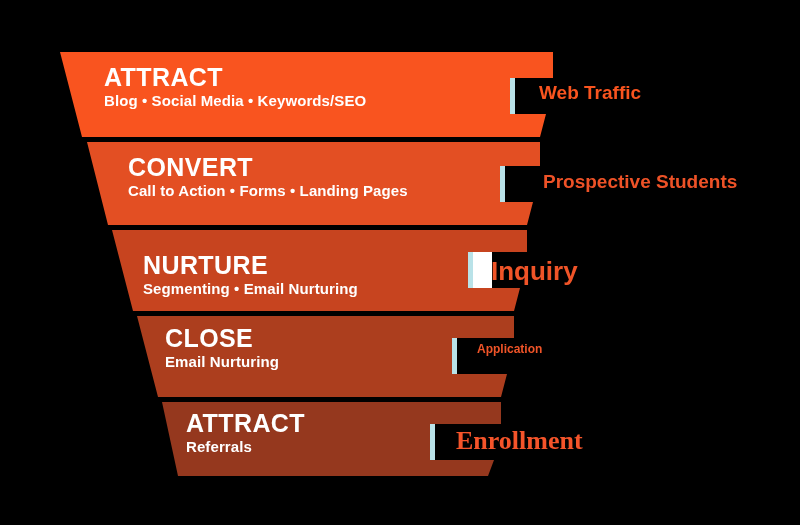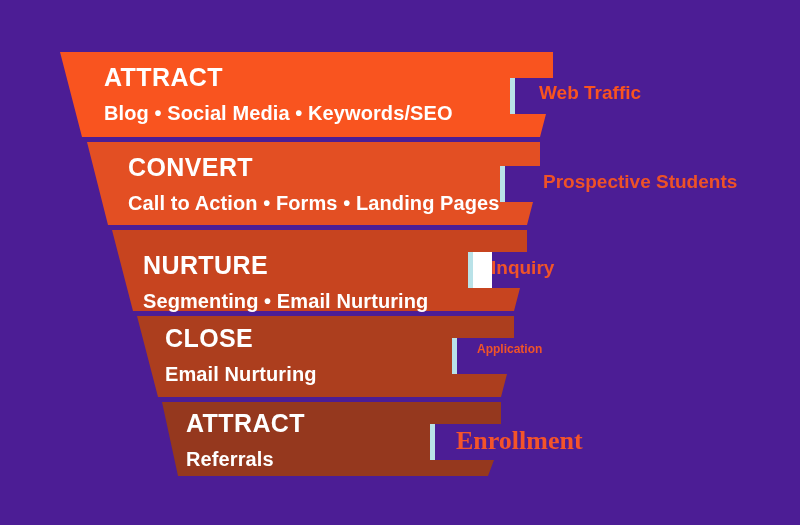--- a/index.html
+++ b/index.html
@@ -10,21 +10,21 @@
   body {
     width: 800px;
     height: 525px;
     font-family: "Liberation Sans", sans-serif;
     overflow: hidden;
   }
   #funnel-diagram {
     position: relative;
     width: 800px;
     height: 525px;
-    background: #4c1d95;
+    background: #000000;
   }
   #funnel-svg {
     position: absolute;
     top: 0;
     left: 0;
     width: 800px;
     height: 525px;
   }
   .tier-text {
     position: absolute;
@@ -32,26 +32,26 @@
   }
   .tier-title {
     font-size: 25px;
     font-weight: bold;
     color: #ffffff;
     letter-spacing: 0.4px;
     line-height: 1.05;
     white-space: nowrap;
   }
   .tier-subtitle {
-    font-size: 20px;
+    font-size: 15px;
     font-weight: bold;
     color: #ffffff;
     letter-spacing: 0.1px;
     line-height: 1.1;
-    margin-top: 12px;
+    margin-top: 3px;
     white-space: nowrap;
   }
   .callout-label {
     position: absolute;
     font-weight: bold;
     white-space: nowrap;
     line-height: 1;
   }
 </style>
 </head>
@@ -98,21 +98,21 @@
   <div class="tier-text" style="left:128px; top:154px;">
     <div class="tier-title">CONVERT</div>
     <div class="tier-subtitle">Call to Action • Forms • Landing Pages</div>
   </div>
   <div class="callout-label" style="left:543px; top:172px; font-size:19px; color:#ee5227;">Prospective Students</div>
 
   <div class="tier-text" style="left:143px; top:252px;">
     <div class="tier-title">NURTURE</div>
     <div class="tier-subtitle">Segmenting • Email Nurturing</div>
   </div>
-  <div class="callout-label" style="left:491px; top:258px; font-size:19px; color:#f05428;">Inquiry</div>
+  <div class="callout-label" style="left:491px; top:258px; font-size:26px; color:#f05428;">Inquiry</div>
 
   <div class="tier-text" style="left:165px; top:325px;">
     <div class="tier-title">CLOSE</div>
     <div class="tier-subtitle">Email Nurturing</div>
   </div>
   <div class="callout-label" style="left:477px; top:343px; font-size:12px; color:#f05428;">Application</div>
 
   <div class="tier-text" style="left:186px; top:410px;">
     <div class="tier-title">ATTRACT</div>
     <div class="tier-subtitle">Referrals</div>

